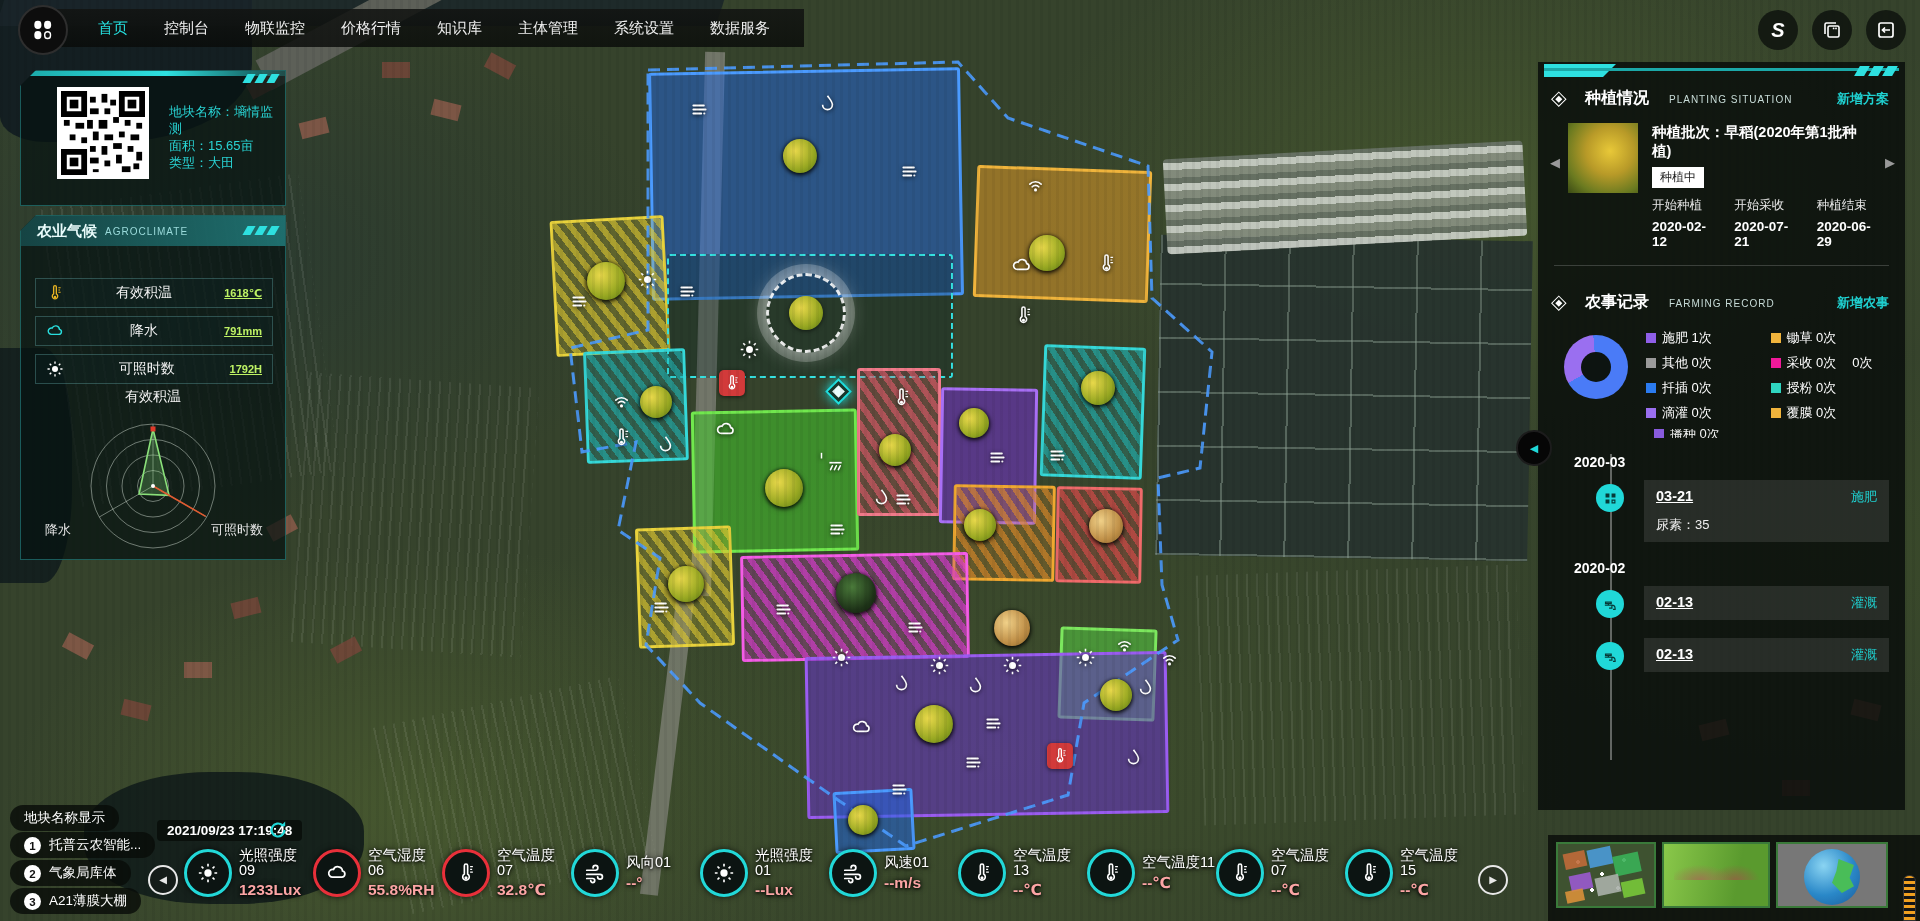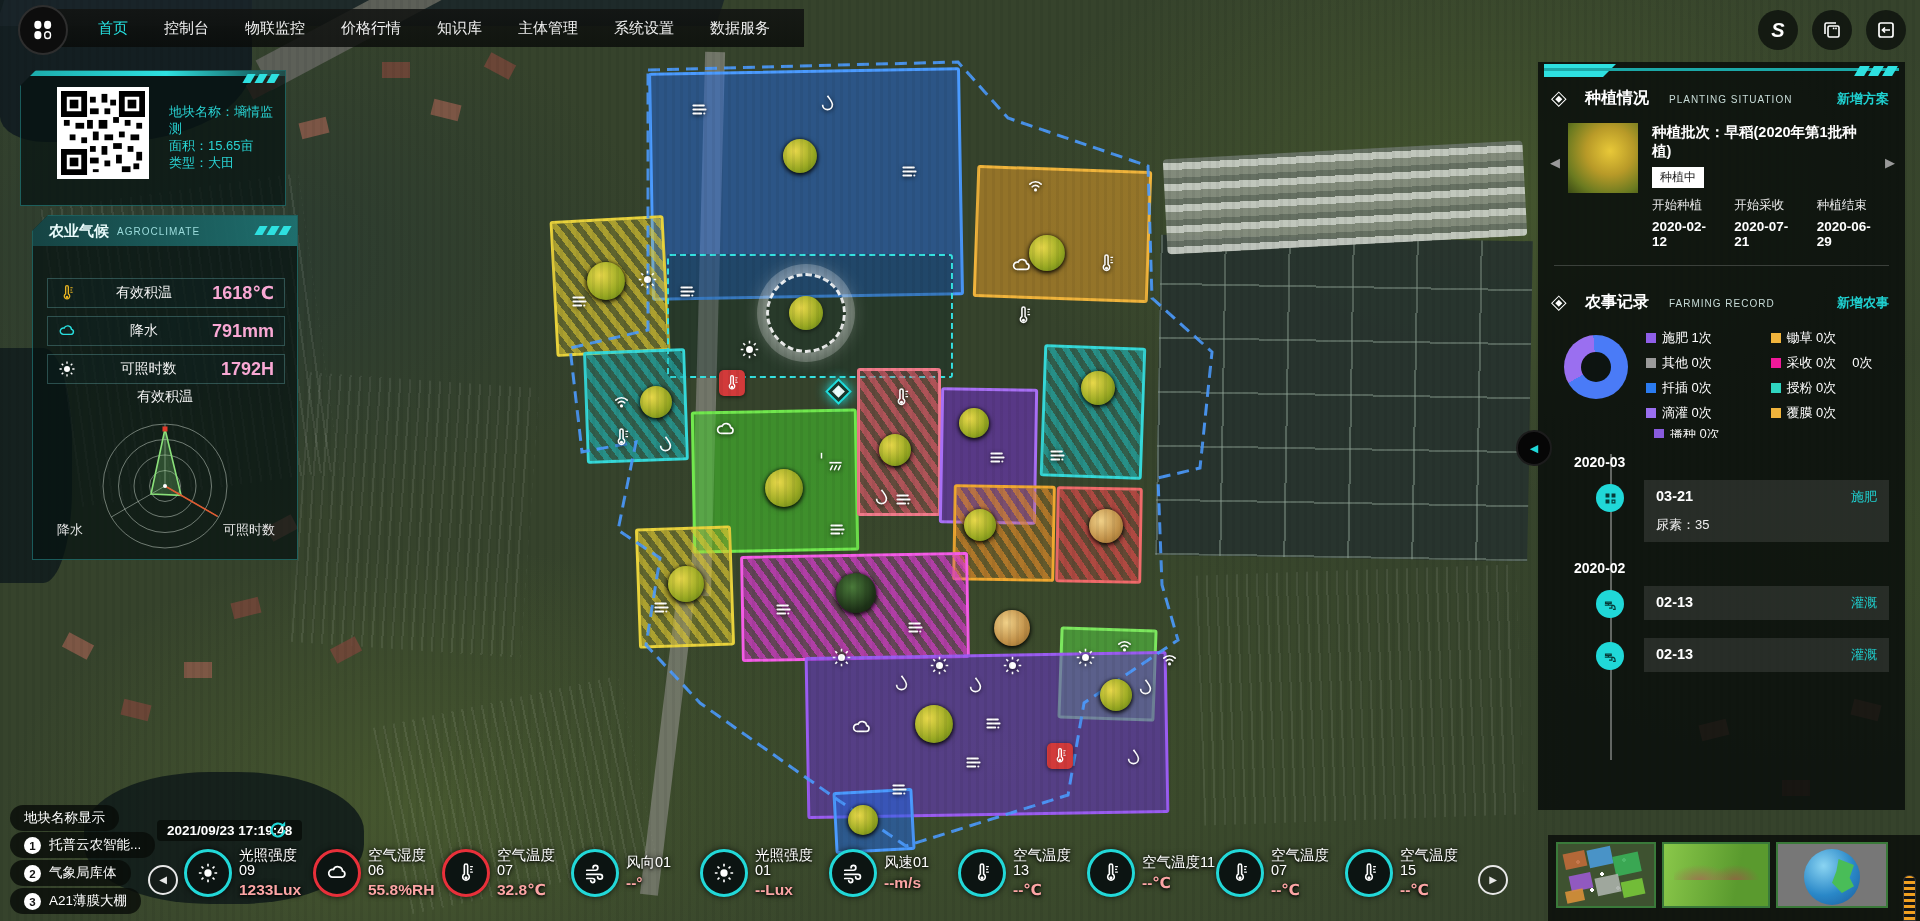--- a/index.html
+++ b/index.html
@@ -62,30 +62,30 @@
   
   .hud{position:absolute;box-sizing:border-box;background:rgba(6,18,17,.72);z-index:11;
     border:1px solid rgba(40,150,150,.55);clip-path:polygon(16px 0,100% 0,100% 100%,0 100%,0 16px);padding-left:44px;}
   .hud-top{position:absolute;left:0;top:0;right:0;height:5px;
     background:linear-gradient(90deg,#1ba8a8,#2ee0e0 55%,rgba(46,224,224,.2));}
   .slashes{position:absolute;right:8px;top:3px;display:flex;gap:4px;}
   .slashes i{width:8px;height:9px;background:#2ee0e0;transform:skewX(-30deg);}
   .plot-panel{left:20px;top:70px;width:266px;height:136px;}
   .qr{position:absolute;left:36px;top:16px;width:92px;height:92px;background:#fff;padding:4px;box-sizing:border-box;}
   .plot-lines{position:absolute;left:148px;top:32px;font-size:13px;line-height:17px;color:#29d3d3;}
-  .climate-panel{left:32px;top:215px;width:266px;height:345px;}
+  .climate-panel{left:20px;top:215px;width:266px;height:345px;}
   .climate-head{position:absolute;left:0;top:0;right:0;height:30px;display:flex;align-items:center;gap:8px;
     padding-left:16px;background:linear-gradient(90deg,rgba(22,70,70,.95),rgba(34,130,130,.8));
     clip-path:polygon(12px 0,100% 0,100% 100%,0 100%,0 12px);}
   .climate-head .cn{font-size:15px;font-weight:bold;color:#eafcfc;}
   .climate-head .en{font-size:10px;letter-spacing:1px;color:#9adada;}
   .metric-row{position:absolute;left:14px;width:238px;height:30px;display:flex;align-items:center;
     border:1px solid rgba(120,200,200,.3);background:rgba(16,40,40,.28);padding:0 10px;box-sizing:border-box;}
   .metric-row .lab{flex:1;text-align:center;font-size:14px;color:#f2f2f2;}
-  .metric-row .val{font-size:18px;font-weight:bold;color:#f9a8d4;}
+  .metric-row .val{font-size:11px;font-weight:bold;color:#bef264;text-decoration:underline;}
   .radar-title{position:absolute;left:0;right:0;top:172px;text-align:center;font-size:14px;color:#f2f2f2;}
   .radar-lab{position:absolute;top:305px;font-size:13px;color:#e8e8e8;}
   
   .right-panel{position:absolute;left:1538px;top:62px;width:367px;height:748px;box-sizing:border-box;
     background:rgba(8,13,11,.84);z-index:11;padding:0 16px;}
   .rp-decor{position:absolute;left:0;top:0;right:0;height:18px;}
   .rp-decor .bar{position:absolute;left:6px;right:6px;top:6px;height:3px;background:#1ba8a8;}
   .rp-decor .tab{position:absolute;left:6px;top:2px;width:72px;height:13px;background:#2ee0e0;
     clip-path:polygon(0 0,100% 0,82% 100%,0 100%);}
   .rp-decor .sl{position:absolute;top:4px;width:10px;height:10px;background:#2ee0e0;transform:skewX(-30deg);}
@@ -114,21 +114,21 @@
   .lg-extra{margin-left:10px;}
   .clipped{height:9px;overflow:hidden;opacity:.95;grid-column:1;margin-left:8px;}
   .tl-wrap{position:relative;margin-top:16px;padding-left:0;}
   .tl-line{position:absolute;left:56px;top:0;bottom:0;width:2px;background:rgba(255,255,255,.35);}
   .tl-month{position:relative;font-size:14px;font-weight:bold;color:#fff;margin:10px 0 10px 20px;}
   .tl-entry{position:relative;margin:0 0 18px 90px;}
   .tl-node{position:absolute;left:-48px;top:4px;width:28px;height:28px;border-radius:50%;background:#20d8d8;
     display:flex;align-items:center;justify-content:center;}
   .tl-card{background:rgba(255,255,255,.1);padding:8px 12px;min-height:18px;}
   .tl-top{display:flex;justify-content:space-between;}
-  .tl-date{font-size:14.5px;font-weight:bold;color:#fff;}
+  .tl-date{font-size:14.5px;font-weight:bold;color:#fff;text-decoration:underline;}
   .tl-tag{font-size:13px;color:#1fd0d0;cursor:pointer;}
   .tl-detail{font-size:13px;color:#f0f0f0;margin-top:10px;}
   .collapse-btn{position:absolute;left:1516px;top:430px;width:32px;height:32px;border-radius:50%;background:#060606;
     border:2px solid #1c1c1c;color:#20d8d8;font-size:11px;display:flex;align-items:center;justify-content:center;
     z-index:12;cursor:pointer;}
   
   .pill{position:absolute;background:rgba(8,12,9,.82);border-radius:14px;color:#fff;font-size:13.5px;
     display:flex;align-items:flex-end;gap:8px;padding:4px 14px;z-index:11;cursor:pointer;white-space:nowrap;}
   .pill .num{width:17px;height:17px;border-radius:50%;background:#fff;color:#111;font-size:11.5px;font-weight:bold;
     display:flex;align-items:center;justify-content:center;flex:none;}

